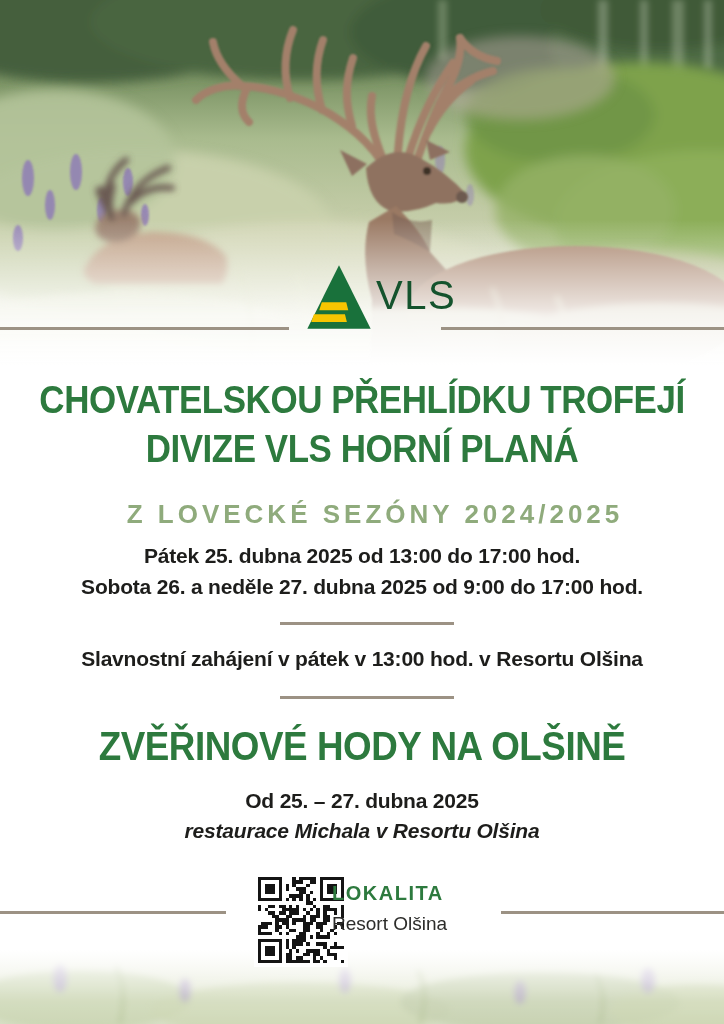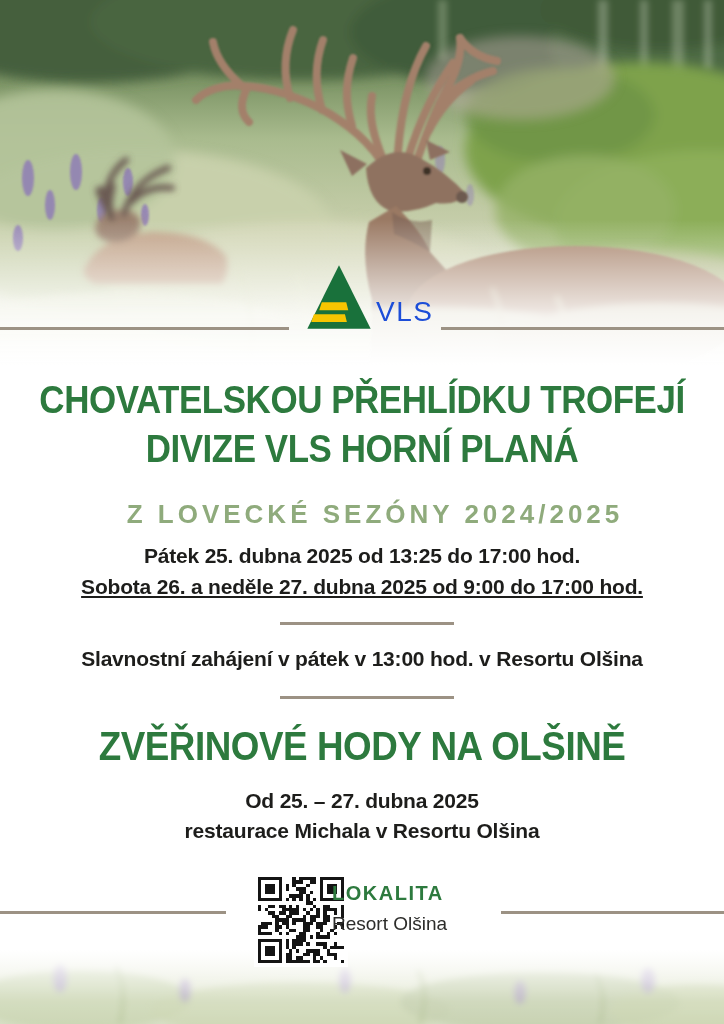--- a/index.html
+++ b/index.html
@@ -35,42 +35,42 @@
     position:absolute;left:0;top:950px;width:724px;height:74px;z-index:2;pointer-events:none;
     background:linear-gradient(to bottom,
       rgba(255,255,255,1) 0%,
       rgba(255,255,255,.55) 35%,
       rgba(255,255,255,.12) 70%,
       rgba(255,255,255,0) 100%);
   }
   
   .logo-box{position:absolute;left:306px;top:264px;width:66px;height:66px;z-index:5;}
   .logo-vls-text{
-    position:absolute;left:376px;top:296px;z-index:5;
-    font-size:28px;font-weight:500;letter-spacing:1.5px;color:#1d4ed8;
+    position:absolute;left:376px;top:273px;z-index:5;
+    font-size:40px;font-weight:500;letter-spacing:1.5px;color:#14532d;
   }
   .rule{position:absolute;height:3px;background:var(--divider-tan);z-index:4;}
   .rule-logo-left{left:0;top:327px;width:289px;}
   .rule-logo-right{left:441px;top:327px;width:283px;}
   
   .line{position:absolute;left:0;width:724px;text-align:center;z-index:5;color:var(--text-dark);}
   .invite{top:342px;font-size:17px;font-weight:500;letter-spacing:-0.1px;color:#2c2c2a;}
   .headline{font-weight:700;color:var(--accent-green);transform:scaleX(.92);transform-origin:50% 50%;letter-spacing:-0.5px;white-space:nowrap;}
   .title1{top:379px;font-size:38px;}
   .title2{top:428px;font-size:38px;}
   .season{top:499px;font-size:26px;font-weight:700;letter-spacing:4px;color:var(--sage-green);white-space:nowrap;padding-left:13px;}
   .b-line{font-weight:700;font-size:21px;letter-spacing:-0.2px;white-space:nowrap;}
   .date1{top:544px;}
-  .date2{top:575px;text-decoration:underline;}
+  .date2{top:575px;}
   .rule-a{left:280px;top:622px;width:174px;}
   .opening{top:647px;}
   .rule-b{left:280px;top:696px;width:174px;}
   .feast-title{top:724px;font-size:40px;}
   .feast-dates{top:789px;text-align:center;}
-  .feast-place{top:819px;}
+  .feast-place{top:819px;font-style:italic;}
   
   .qr-wrap{
     position:absolute;left:254px;top:873px;width:94px;height:94px;z-index:6;
     background:#ffffff;box-sizing:border-box;padding:4px;
   }
   .qr-wrap svg{display:block;width:86px;height:86px;}
   .lokalita-box{position:absolute;left:332px;top:882px;width:180px;z-index:6;}
   .lokalita-label{font-size:20px;font-weight:700;letter-spacing:1.5px;color:var(--accent-green);}
   .lokalita-sub{margin-top:8px;font-size:19px;font-weight:500;color:#2c2c2a;}
   .rule-qr-left{left:0;top:911px;width:226px;}
@@ -214,21 +214,21 @@
     </svg>
   </div>
   <div class="logo-vls-text">VLS</div>
 
 
   <div class="line title1 headline">CHOVATELSKOU PŘEHLÍDKU TROFEJÍ</div>
   <div class="line title2 headline">DIVIZE VLS HORNÍ PLANÁ</div>
 
   <div class="line season">Z LOVECKÉ SEZÓNY 2024/2025</div>
 
-  <div class="line b-line date1">Pátek 25. dubna 2025 od 13:25 do 17:00 hod.</div>
+  <div class="line b-line date1">Pátek 25. dubna 2025 od 13:00 do 17:00 hod.</div>
   <div class="line b-line date2">Sobota 26. a neděle 27. dubna 2025 od 9:00 do 17:00 hod.</div>
 
   <div class="rule rule-a"></div>
   <div class="line b-line opening">Slavnostní zahájení v pátek v 13:00 hod. v Resortu Olšina</div>
   <div class="rule rule-b"></div>
 
   <div class="line feast-title headline">ZVĚŘINOVÉ HODY NA OLŠINĚ</div>
   <div class="line b-line feast-dates">Od 25.  – 27. dubna 2025</div>
   <div class="line b-line feast-place">restaurace Michala v Resortu Olšina</div>
 

